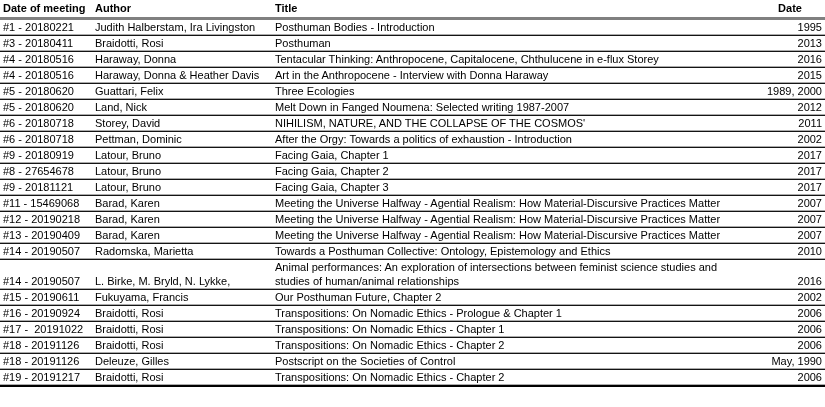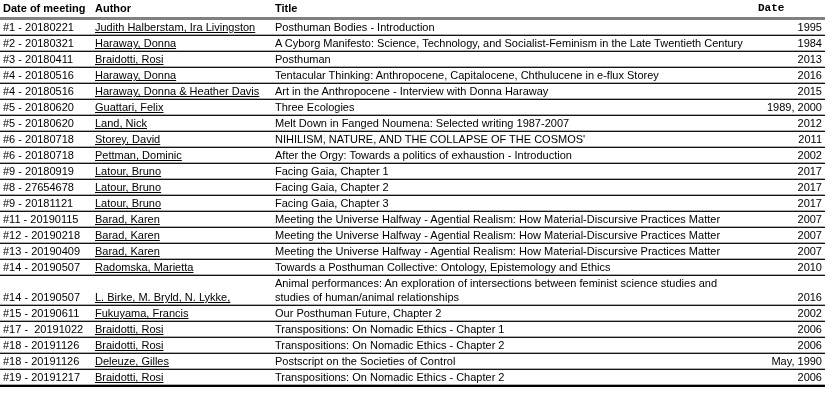--- a/index.html
+++ b/index.html
@@ -30,41 +30,40 @@
     text-align: left;
     vertical-align: middle;
     padding: 1px 3px 2px 3px;
     height: 13px;
     line-height: 14px;
     white-space: nowrap;
     overflow: hidden;
     border-bottom: 3px solid #808080;
   }
   thead th.h-date {
-    text-align: left;
-    font-family: Liberation Mono, monospace;
+    text-align: center;
   }
 
   tbody tr {
     height: 15.6px;
   }
   tbody td {
     vertical-align: bottom;
     padding: 0 3px 1px 3px;
     line-height: 14px;
     overflow: hidden;
     border-bottom: 1px solid #141414;
     
     box-shadow: inset 0 -1px 0 0 #ababab;
   }
   tbody tr:last-child td {
     border-bottom: 2.5px solid #000000;
   }
   td.meeting { white-space: pre; }
-  td.author  { white-space: nowrap; text-decoration: underline; }
+  td.author  { white-space: nowrap; }
   td.title   { white-space: normal; }
   td.date    { white-space: nowrap; text-align: right; }
 </style>
 </head>
 <body>
 
 <table class="readings">
   <colgroup>
     <col class="c-meeting">
     <col class="c-author">
@@ -80,26 +79,20 @@
     </tr>
   </thead>
   <tbody>
   <tr>
     <td class="meeting">#1 - 20180221</td>
     <td class="author">Judith Halberstam, Ira Livingston</td>
     <td class="title">Posthuman Bodies - Introduction</td>
     <td class="date">1995</td>
   </tr>
 
-  <tr>
-    <td class="meeting">#2 - 20180321</td>
-    <td class="author">Haraway, Donna</td>
-    <td class="title">A Cyborg Manifesto: Science, Technology, and Socialist-Feminism in the Late Twentieth Century</td>
-    <td class="date">1984</td>
-  </tr>
 
   <tr>
     <td class="meeting">#3 - 20180411</td>
     <td class="author">Braidotti, Rosi</td>
     <td class="title">Posthuman</td>
     <td class="date">2013</td>
   </tr>
 
   <tr>
     <td class="meeting">#4 - 20180516</td>
@@ -159,21 +152,21 @@
 
   <tr>
     <td class="meeting">#9 - 20181121</td>
     <td class="author">Latour, Bruno</td>
     <td class="title">Facing Gaia, Chapter 3</td>
     <td class="date">2017</td>
   </tr>
 
 
   <tr>
-    <td class="meeting">#11 - 20190115</td>
+    <td class="meeting">#11 - 15469068</td>
     <td class="author">Barad, Karen</td>
     <td class="title">Meeting the Universe Halfway - Agential Realism: How Material-Discursive Practices Matter</td>
     <td class="date">2007</td>
   </tr>
 
   <tr>
     <td class="meeting">#12 - 20190218</td>
     <td class="author">Barad, Karen</td>
     <td class="title">Meeting the Universe Halfway - Agential Realism: How Material-Discursive Practices Matter</td>
     <td class="date">2007</td>
@@ -200,20 +193,26 @@
     <td class="date">2016</td>
   </tr>
 
   <tr>
     <td class="meeting">#15 - 20190611</td>
     <td class="author">Fukuyama, Francis</td>
     <td class="title">Our Posthuman Future, Chapter 2</td>
     <td class="date">2002</td>
   </tr>
 
+  <tr>
+    <td class="meeting">#16 - 20190924</td>
+    <td class="author">Braidotti, Rosi</td>
+    <td class="title">Transpositions: On Nomadic Ethics - Prologue &amp; Chapter 1</td>
+    <td class="date">2006</td>
+  </tr>
 
   <tr>
     <td class="meeting">#17 -  20191022</td>
     <td class="author">Braidotti, Rosi</td>
     <td class="title">Transpositions: On Nomadic Ethics - Chapter 1</td>
     <td class="date">2006</td>
   </tr>
 
   <tr>
     <td class="meeting">#18 - 20191126</td>

